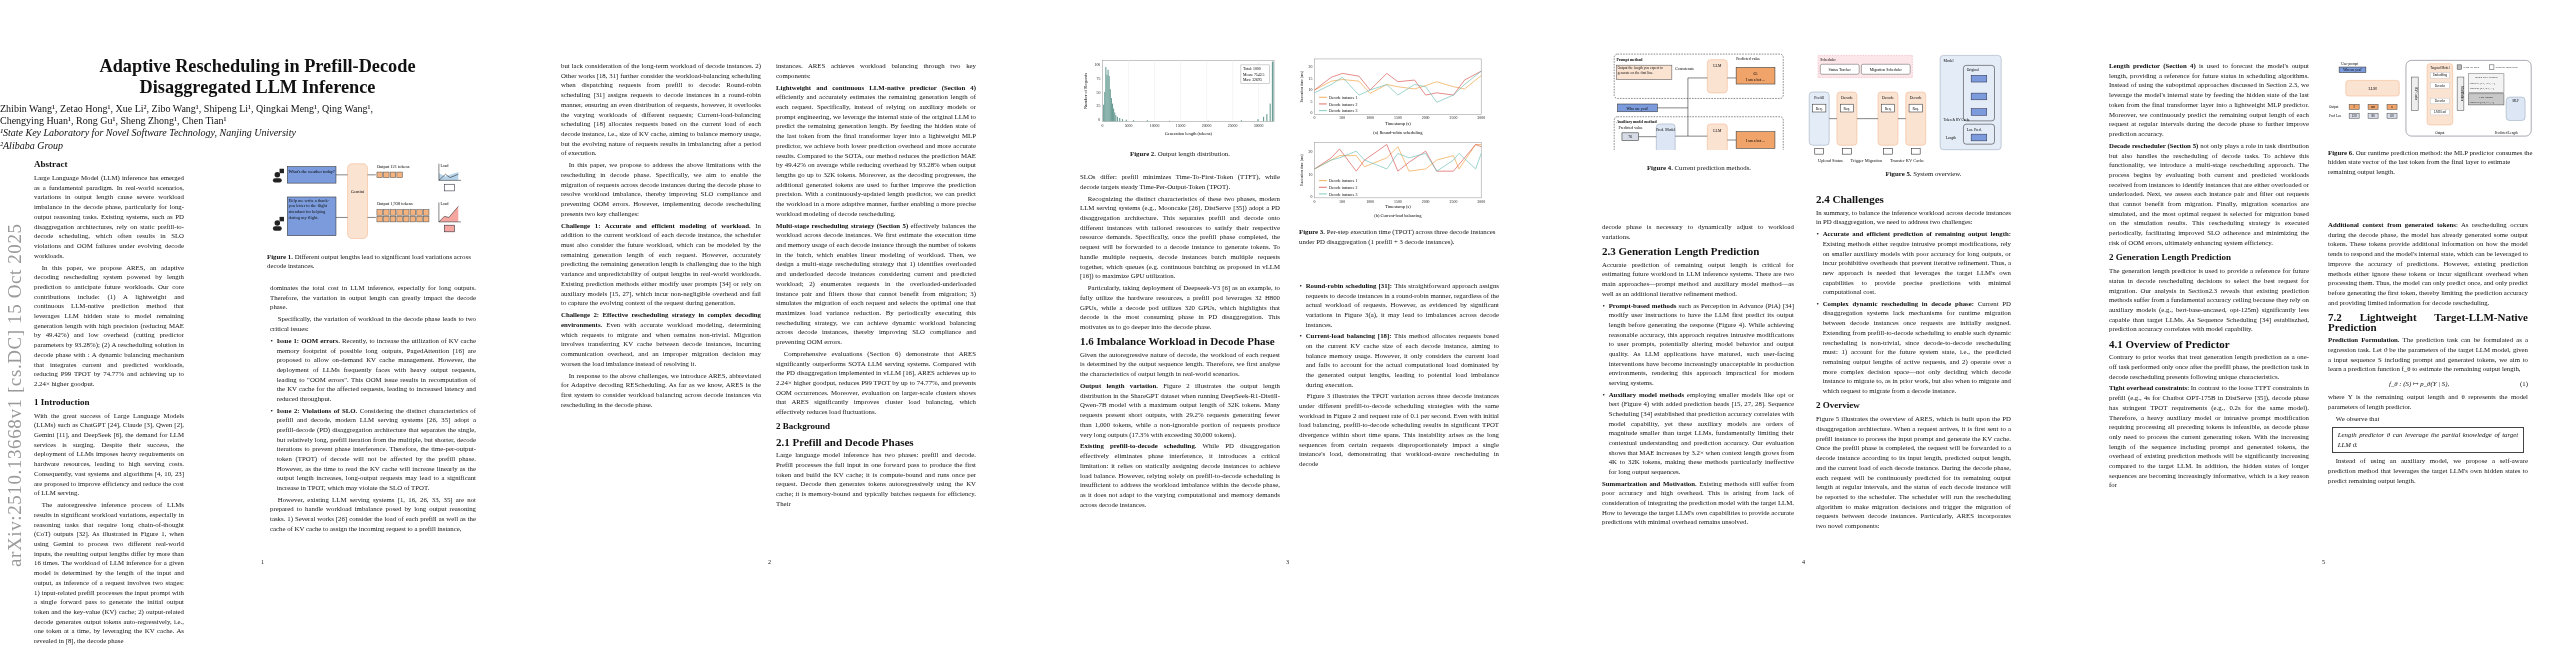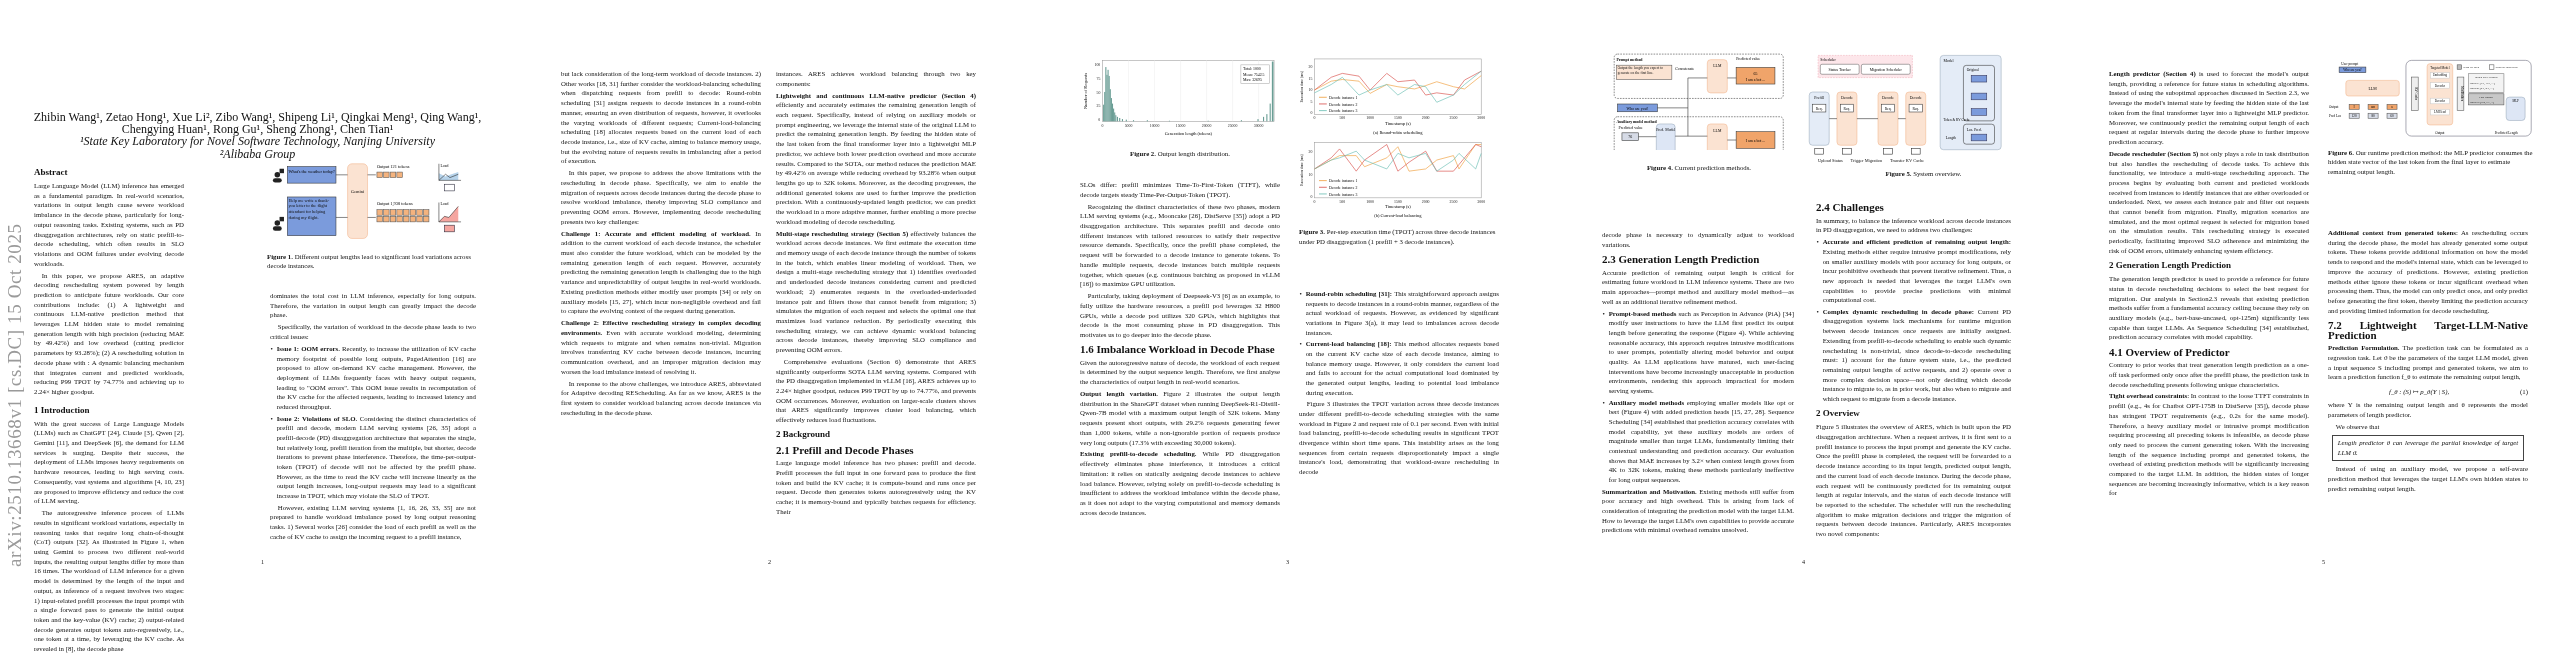--- a/index.html
+++ b/index.html
@@ -1,45 +1,49 @@
 <!DOCTYPE html>
 <html style="font-size:9px"><head>
 <meta charset="utf-8">
 <style>
   * { box-sizing: border-box; margin: 0; padding: 0; }
   html, body { width: 2576px; height: 667px; background: #fff; overflow: hidden; }
   body { font-family: "Liberation Serif", "DejaVu Serif", serif; color: #111; position: relative; }
   .page { position: absolute; top: 0; width: 515px; height: 667px; background: #fff; }
-  .col { position: absolute; width: 200px; font-size: 6.8px; line-height: 9.7px; text-align: justify; hyphens: auto; margin-top: 8px; }
+  .col { position: absolute; width: 200px; font-size: 6.8px; line-height: 9.7px; text-align: justify; hyphens: auto; }
   .col p { margin-bottom: 2.2px; text-indent: 0; }
   .col p.ind { text-indent: 7.8px; }
   .col .run { font-weight: bold; }
   .col ul { list-style: none; padding-left: 6.7px; }
   .col li { position: relative; margin-bottom: 1.7px; }
   .col li::before { content: "•"; position: absolute; left: -6.1px; top: 0; }
   h1.title { position: absolute; top: 56px; left: 0; width: 515px; text-align: center; font-size: 18.3px; line-height: 21px; font-weight: bold; }
-  .authors { position: absolute; top: 103px; left: 0; width: 515px; text-align: center; font-size: 12px; line-height: 12.2px; margin-top: 8px; }
+  .authors { position: absolute; top: 103px; left: 0; width: 515px; font-size: 10px; line-height: 12.2px; }
   .affil { font-style: italic; }
   h2.sec { font-size: 9px; font-weight: bold; margin: 5.6px 0 3.3px; }
   h3.sub { font-size: 11px; font-weight: bold; margin: 5.6px 0 2.8px; }
   .arxiv { position: absolute; left: 4.4px; top: 567px; transform: rotate(-90deg); transform-origin: left top; font-size: 19px; color: #9a9a9a; letter-spacing: 0.6px; white-space: nowrap; font-family: "Liberation Serif", serif; }
   .pnum { position: absolute; top: 556px; font-size: 6.1px; width: 11px; text-align: center; }
   .caption { font-size: 6.8px; line-height: 9.4px; }
   .caption b { font-weight: bold; }
   .fig { position: absolute; }
   .box { border: 0.6px solid #444; padding: 2.2px 4.4px; font-style: italic; margin: 3.3px 4.4px; }
   .eq { display: flex; justify-content: space-between; padding: 3.3px 0 3.3px 61px; font-style: italic; }
   .eq span.n { font-style: normal; }
   svg text { font-family: "Liberation Serif", serif; }
 </style>
 </head>
 <body>
 
 <div class="page" style="left:0;">
   <div class="arxiv">arXiv:2510.13668v1  [cs.DC]  15 Oct 2025</div>
+  <h1 class="title">
+    <span>Adaptive Rescheduling in Prefill-Decode</span><br>
+    <span>Disaggregated LLM Inference</span>
+  </h1>
   <div class="authors">
     <div>Zhibin Wang¹, Zetao Hong¹, Xue Li², Zibo Wang¹, Shipeng Li¹, Qingkai Meng¹, Qing Wang¹,</div>
     <div>Chengying Huan¹, Rong Gu¹, Sheng Zhong¹, Chen Tian¹</div>
     <div class="affil">¹State Key Laboratory for Novel Software Technology, Nanjing University</div>
     <div class="affil">²Alibaba Group</div>
   </div>
 
   <div class="col" style="left:34px; top:160px; width:150px;">
     <h2 class="sec" style="margin-top:0;">Abstract</h2>
     <p>Large Language Model (LLM) inference has emerged as a fundamental paradigm. In real-world scenarios, variations in output length cause severe workload imbalance in the decode phase, particularly for long-output reasoning tasks. Existing systems, such as PD disaggregation architectures, rely on static prefill-to-decode scheduling, which often results in SLO violations and OOM failures under evolving decode workloads.</p>

